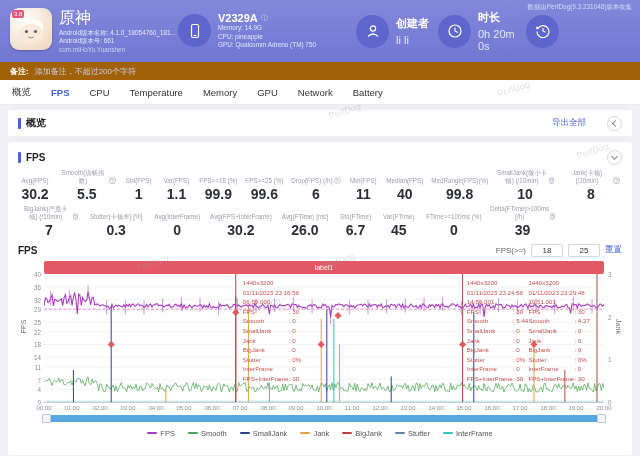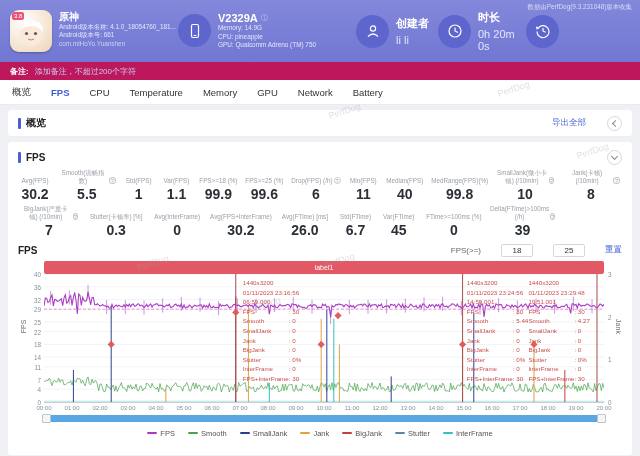--- a/index.html
+++ b/index.html
@@ -3,37 +3,37 @@
 <meta charset="utf-8">
 <style>
   html,body{margin:0;padding:0;}
   .page{width:640px;height:456px;background:#eef0f4;font-family:"Liberation Sans","DejaVu Sans",sans-serif;position:relative;overflow:hidden;}
   
   .header{height:62px;background:linear-gradient(180deg,#8388db,#7177d2);display:flex;align-items:center;padding:0 10px;position:relative;color:#fff;}
   .app-block{display:flex;width:168px;flex:none;}
   .app-icon{width:42px;height:42px;border-radius:9px;background:radial-gradient(circle at 35% 30%,#ffffff,#f6e7d6 55%,#ecd2ba);position:relative;flex:none;box-shadow:0 1px 2px rgba(0,0,0,.25);overflow:hidden;}
   .app-badge{position:absolute;top:2px;left:2px;background:#e8537e;color:#fff;font-size:6px;padding:0 2px;border-radius:2px;line-height:8px;}
   .app-meta{margin-left:7px;line-height:1.3;min-width:0;}
-  .app-name{font-size:10px;font-weight:bold;}
+  .app-name{font-size:16px;font-weight:normal;}
   .app-line{font-size:6.4px;color:#e4e6fb;white-space:nowrap;}
   .app-line.dim{color:#cdd1f2;}
   .info-block{display:flex;align-items:center;flex:none;}
   .info-circle{width:33px;height:33px;border-radius:50%;background:#5e65cd;display:flex;align-items:center;justify-content:center;flex:none;}
   .info-meta{margin-left:7px;min-width:0;}
   .info-title{font-size:11px;font-weight:bold;display:flex;align-items:center;gap:3px;}
   .info-line{font-size:6.4px;color:#e4e6fb;line-height:1.35;white-space:nowrap;}
   .info-sub{font-size:11px;color:#e4e6fb;margin-top:3px;}
   .mini-info{font-size:7px;color:#cdd1f2;font-weight:normal;}
   .blk-device{width:178px;}
   .blk-creator{width:82px;}
   .blk-duration{width:88px;}
   .blk-upload{width:120px;}
   .source-note{position:absolute;top:3px;right:8px;font-size:6.4px;color:#d9dcf6;}
   
-  .notice{height:18px;background:#be185d;color:#fff;display:flex;align-items:center;padding:0 10px;font-size:8px;cursor:text;}
+  .notice{height:18px;background:#a16207;color:#fff;display:flex;align-items:center;padding:0 10px;font-size:8px;cursor:text;}
   .notice-prefix{font-weight:bold;margin-right:6px;}
   .notice-text{color:#c6cbf2;}
   .tabs{height:24px;background:#fff;display:flex;align-items:center;padding:0 12px;gap:20px;border-bottom:1px solid #ebebeb;}
   .tab{font-size:9.5px;color:#333;cursor:pointer;white-space:nowrap;}
   .tab.active{color:#3d5bd6;font-weight:bold;}
   
   .card{background:#fff;border-radius:3px;margin:0 8px;}
   .overview-card{margin-top:5px;height:26px;display:flex;align-items:center;justify-content:space-between;padding:0 10px;}
   .card-title{font-size:10px;font-weight:bold;color:#222;display:flex;align-items:center;}
   .card-title::before{content:"";width:3px;height:11px;background:#4a5fd0;margin-right:5px;border-radius:1px;}
@@ -48,21 +48,21 @@
   
   .metrics{display:flex;justify-content:space-between;padding:0 2px;margin-top:2px;}
   .metrics.row2{width:88%;}
   .metric{display:flex;flex-direction:column;align-items:center;min-width:30px;}
   .metric-label{font-size:6.3px;color:#9aa0a8;text-align:center;height:16px;display:flex;align-items:flex-end;justify-content:center;line-height:1.18;max-width:58px;}
   .metric-value{font-size:14px;font-weight:bold;color:#2b2f36;margin-top:2px;}
   .info-q{display:inline-block;width:7px;height:7px;border:1px solid #c3c7cf;border-radius:50%;font-size:5px;line-height:6px;text-align:center;color:#9aa0a8;margin-left:1px;box-sizing:border-box;cursor:pointer;}
   
   .chart-head{display:flex;justify-content:space-between;align-items:center;height:20px;margin-top:2px;}
   .chart-title{font-size:10px;font-weight:bold;color:#222;}
-  .chart-controls{display:flex;align-items:center;gap:20px;}
+  .chart-controls{display:flex;align-items:center;gap:5px;}
   .ctrl-label{font-size:8px;color:#666;}
   .ctrl-input{width:32px;height:13px;border:1px solid #d4d7dd;border-radius:2px;font-size:8px;text-align:center;color:#333;font-family:inherit;box-sizing:border-box;}
   .chart-wrap{position:relative;margin-top:1px;}
   .banner{margin-left:26px;margin-right:18px;height:13px;border-radius:2px;display:flex;align-items:center;justify-content:center;position:relative;z-index:2;}
   .banner span{font-size:7px;color:#fff;}
   .plot{position:relative;margin-left:26px;margin-right:18px;height:128px;border-bottom:1px solid #c9ccd2;}
   .plot svg{position:absolute;left:0;top:0;width:100%;height:100%;display:block;}
   .ytick{position:absolute;right:calc(100% + 3px);transform:translateY(-50%);font-size:6.3px;color:#8a8f98;}
   .ytick-r{position:absolute;left:calc(100% + 4px);transform:translateY(-50%);font-size:6.3px;color:#8a8f98;}
   .ylab{position:absolute;font-size:7px;color:#6b7078;z-index:3;}

